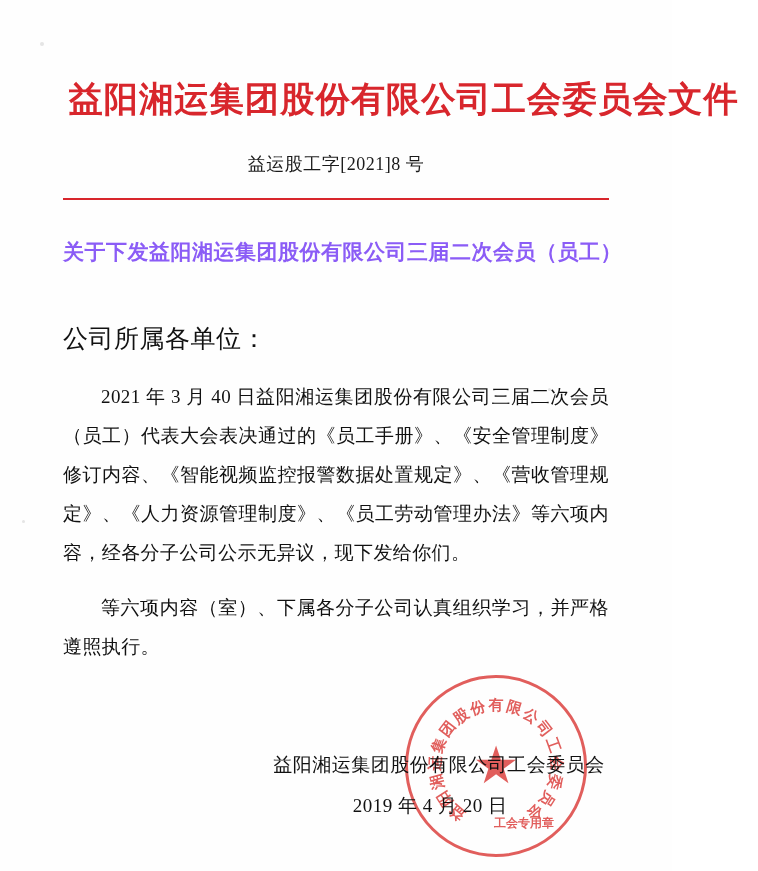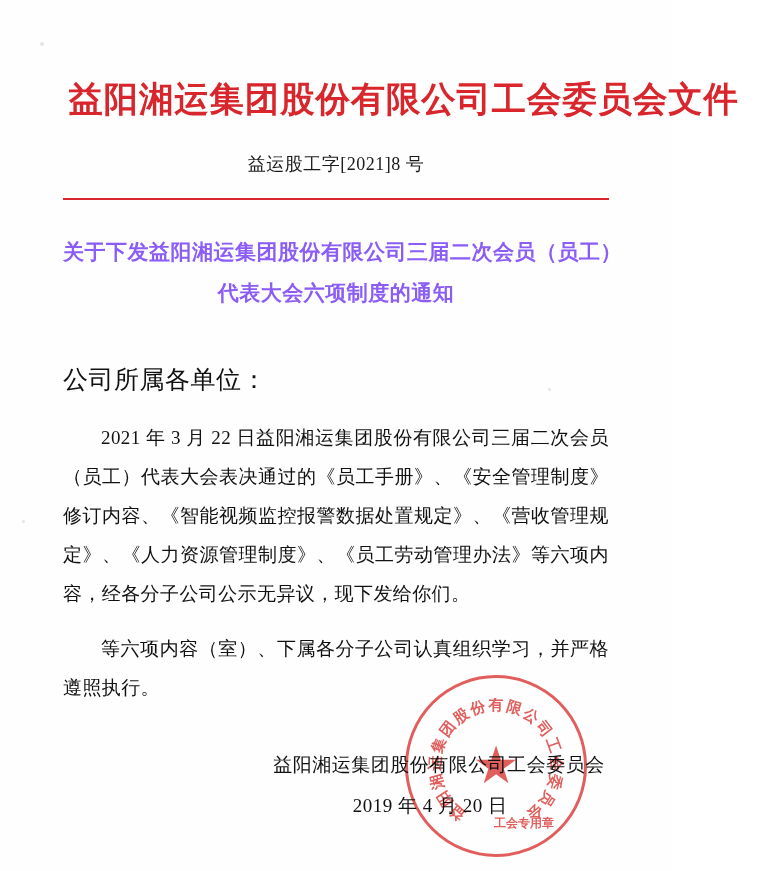--- a/index.html
+++ b/index.html
@@ -160,26 +160,25 @@
   <div class="spot" style="left:22px; top:520px; width:3px; height:3px;"></div>
 
   <div class="doc-header">
     <div class="doc-title">益阳湘运集团股份有限公司工会委员会文件</div>
     <div class="doc-number">益运股工字[2021]8 号</div>
     <div class="red-rule"></div>
   </div>
 
   <div class="subject">
     <div>关于下发益阳湘运集团股份有限公司三届二次会员（员工）</div>
-    <div>代表大会六项制度的通知</div>
   </div>
 
   <div class="salutation">公司所属各单位：</div>
 
-  <div class="body-para">2021 年 3 月 22 日益阳湘运集团股份有限公司三届二次会员（员工）代表大会表决通过的《员工手册》、《安全管理制度》修订内容、《智能视频监控报警数据处置规定》、《营收管理规定》、《人力资源管理制度》、《员工劳动管理办法》等六项内容，经各分子公司公示无异议，现下发给你们。</div>
+  <div class="body-para">2021 年 3 月 40 日益阳湘运集团股份有限公司三届二次会员（员工）代表大会表决通过的《员工手册》、《安全管理制度》修订内容、《智能视频监控报警数据处置规定》、《营收管理规定》、《人力资源管理制度》、《员工劳动管理办法》等六项内容，经各分子公司公示无异议，现下发给你们。</div>
   <div class="body-para">等六项内容（室）、下属各分子公司认真组织学习，并严格遵照执行。</div>
 
   <div class="seal">
     <div class="seal-ring-text" id="sealRing">
         <span style="transform: rotate(-140deg) translate(-50%, -70px);">益</span>
         <span style="transform: rotate(-122.5deg) translate(-50%, -70px);">阳</span>
         <span style="transform: rotate(-105deg) translate(-50%, -70px);">湘</span>
         <span style="transform: rotate(-87.5deg) translate(-50%, -70px);">运</span>
         <span style="transform: rotate(-70deg) translate(-50%, -70px);">集</span>
         <span style="transform: rotate(-52.5deg) translate(-50%, -70px);">团</span>

